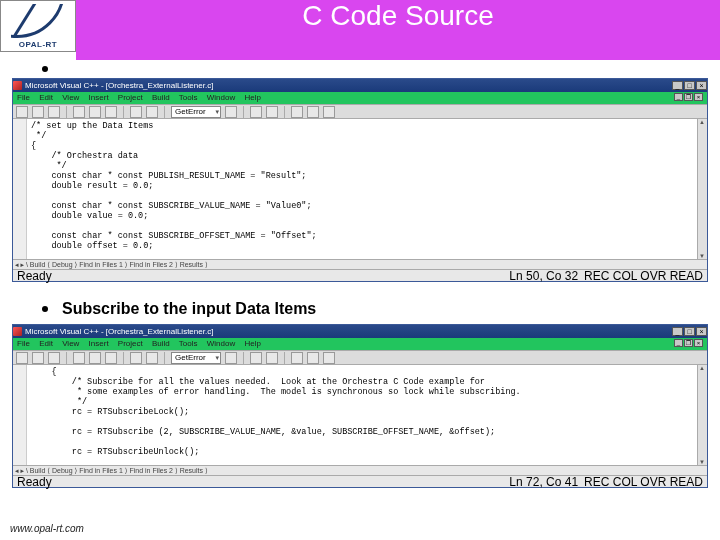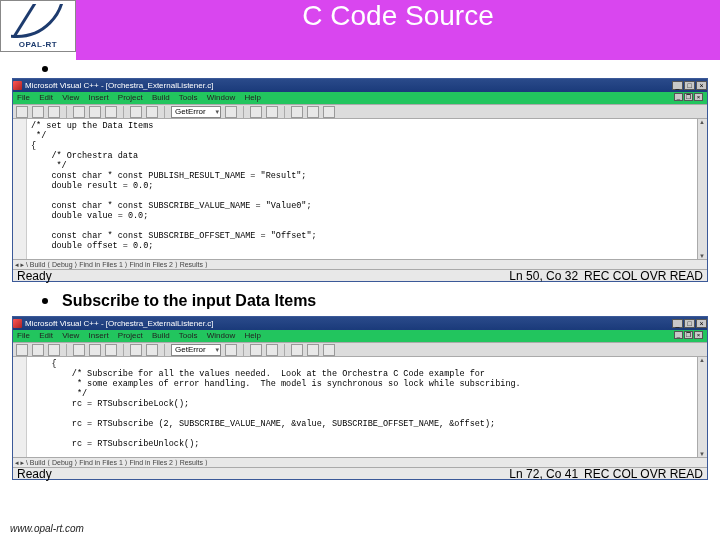--- a/index.html
+++ b/index.html
@@ -128,21 +128,21 @@
   <div class="bottom-tabs">◂ ▸ \ Build ⟨ Debug ⟩ Find in Files 1 ⟩ Find in Files 2 ⟩ Results ⟩</div>
   <div class="statusbar">
     <span>Ready</span>
     <div class="status-right">
       <span>Ln 50, Co 32</span>
       <span>REC COL OVR READ</span>
     </div>
   </div>
 </div>
 
-<div class="bullet-line" style="margin-top:4px;">
+<div class="bullet-line" style="margin-top:12px;">
   <div class="bullet-dot"></div>
   <div class="bullet-text">Subscribe to the input Data Items</div>
 </div>
 
 <div class="ide">
   <div class="ide-titlebar">
     <div class="ide-titlebar-left">
       <div class="app-icon"></div>
       <span>Microsoft Visual C++ - [Orchestra_ExternalListener.c]</span>
     </div>

